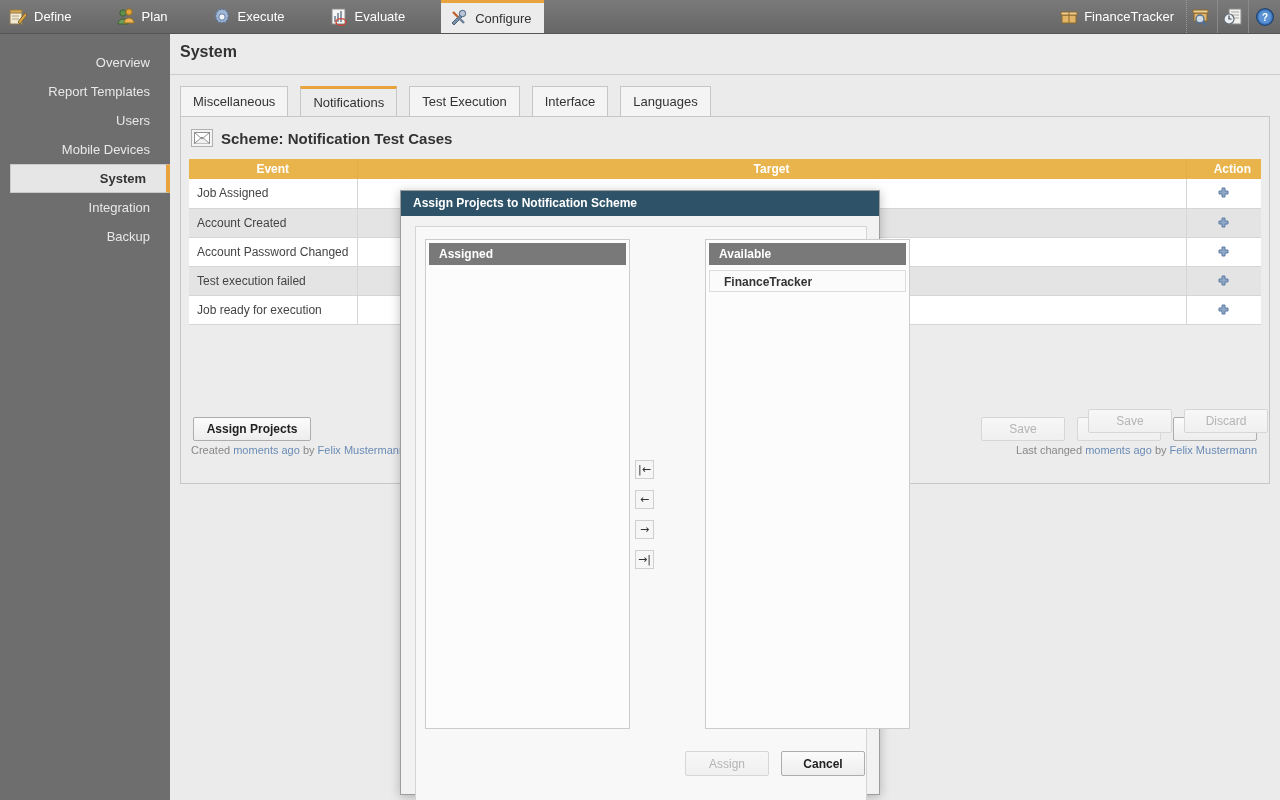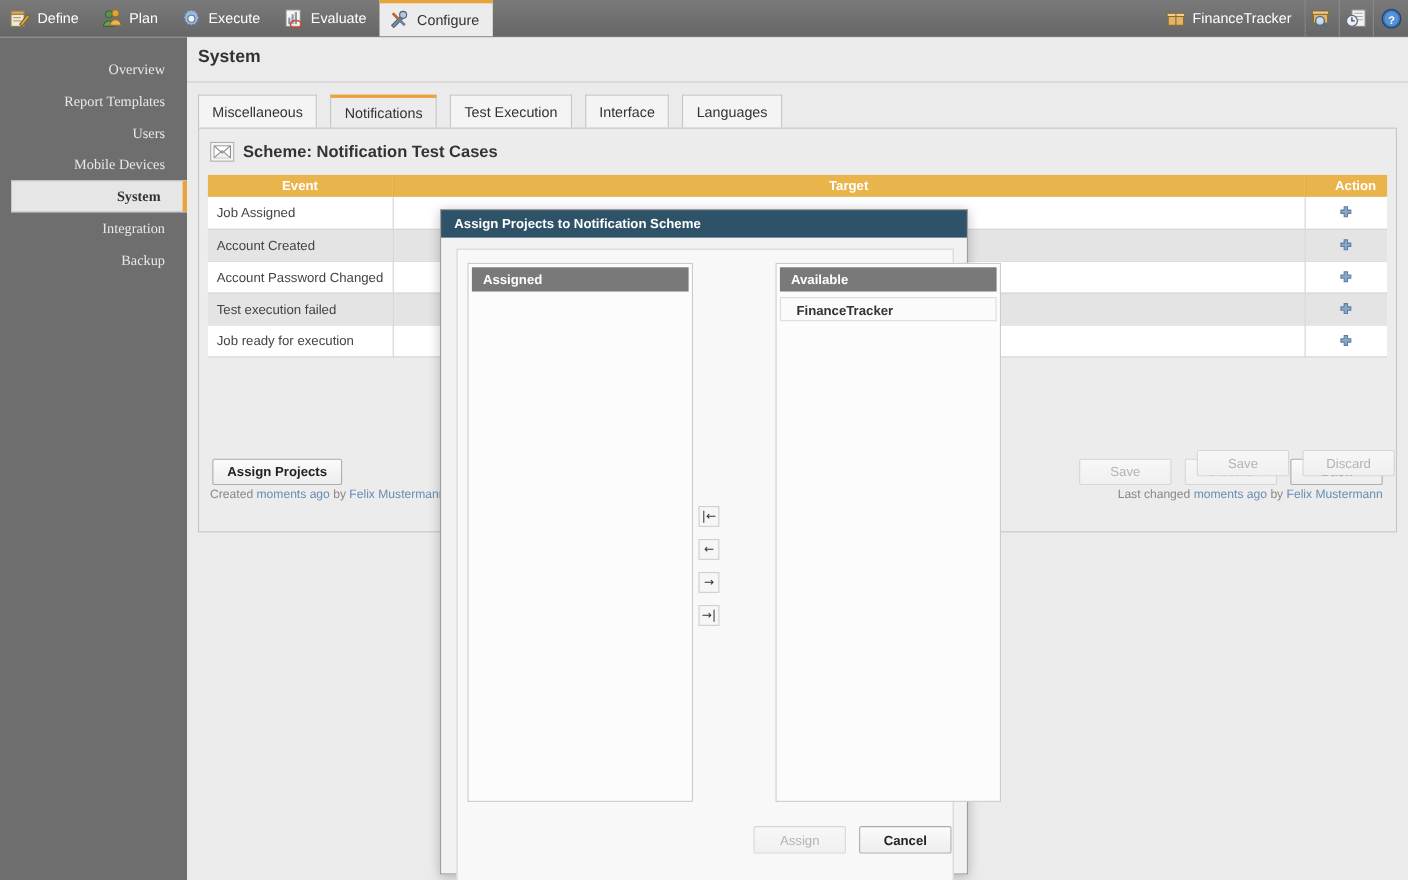--- a/index.html
+++ b/index.html
@@ -14,20 +14,21 @@
   }
 
   
   #topbar {
     position: absolute; top: 0; left: 0;
     width: 1280px; height: 34px;
     background: #6e6e6e;
     background: linear-gradient(to bottom, #7a7a7a 0%, #666666 100%);
     display: flex; align-items: stretch;
     border-bottom: 1px solid #555;
+    gap: 24px;
   }
   .navitem {
     display: flex; align-items: center; gap: 6px;
     padding: 0 12px 0 8px;
     color: #ffffff;
     font-size: 13px;
     cursor: pointer;
     position: relative;
   }
   .navitem.active {
@@ -52,21 +53,20 @@
     border-right: 1px solid #8a8a8a;
     cursor: pointer;
   }
   .tool-btn:last-child { border-right: none; }
 
   
   #sidebar {
     position: absolute; top: 34px; left: 0;
     width: 170px; height: 766px;
     background: #6e6e6e;
-    font-family: Liberation Serif, serif;
   }
   .side-item {
     height: 29px; line-height: 29px;
     text-align: right;
     padding-right: 20px;
     color: #e8e8e8;
     font-size: 13px;
     cursor: pointer;
     position: relative;
   }

